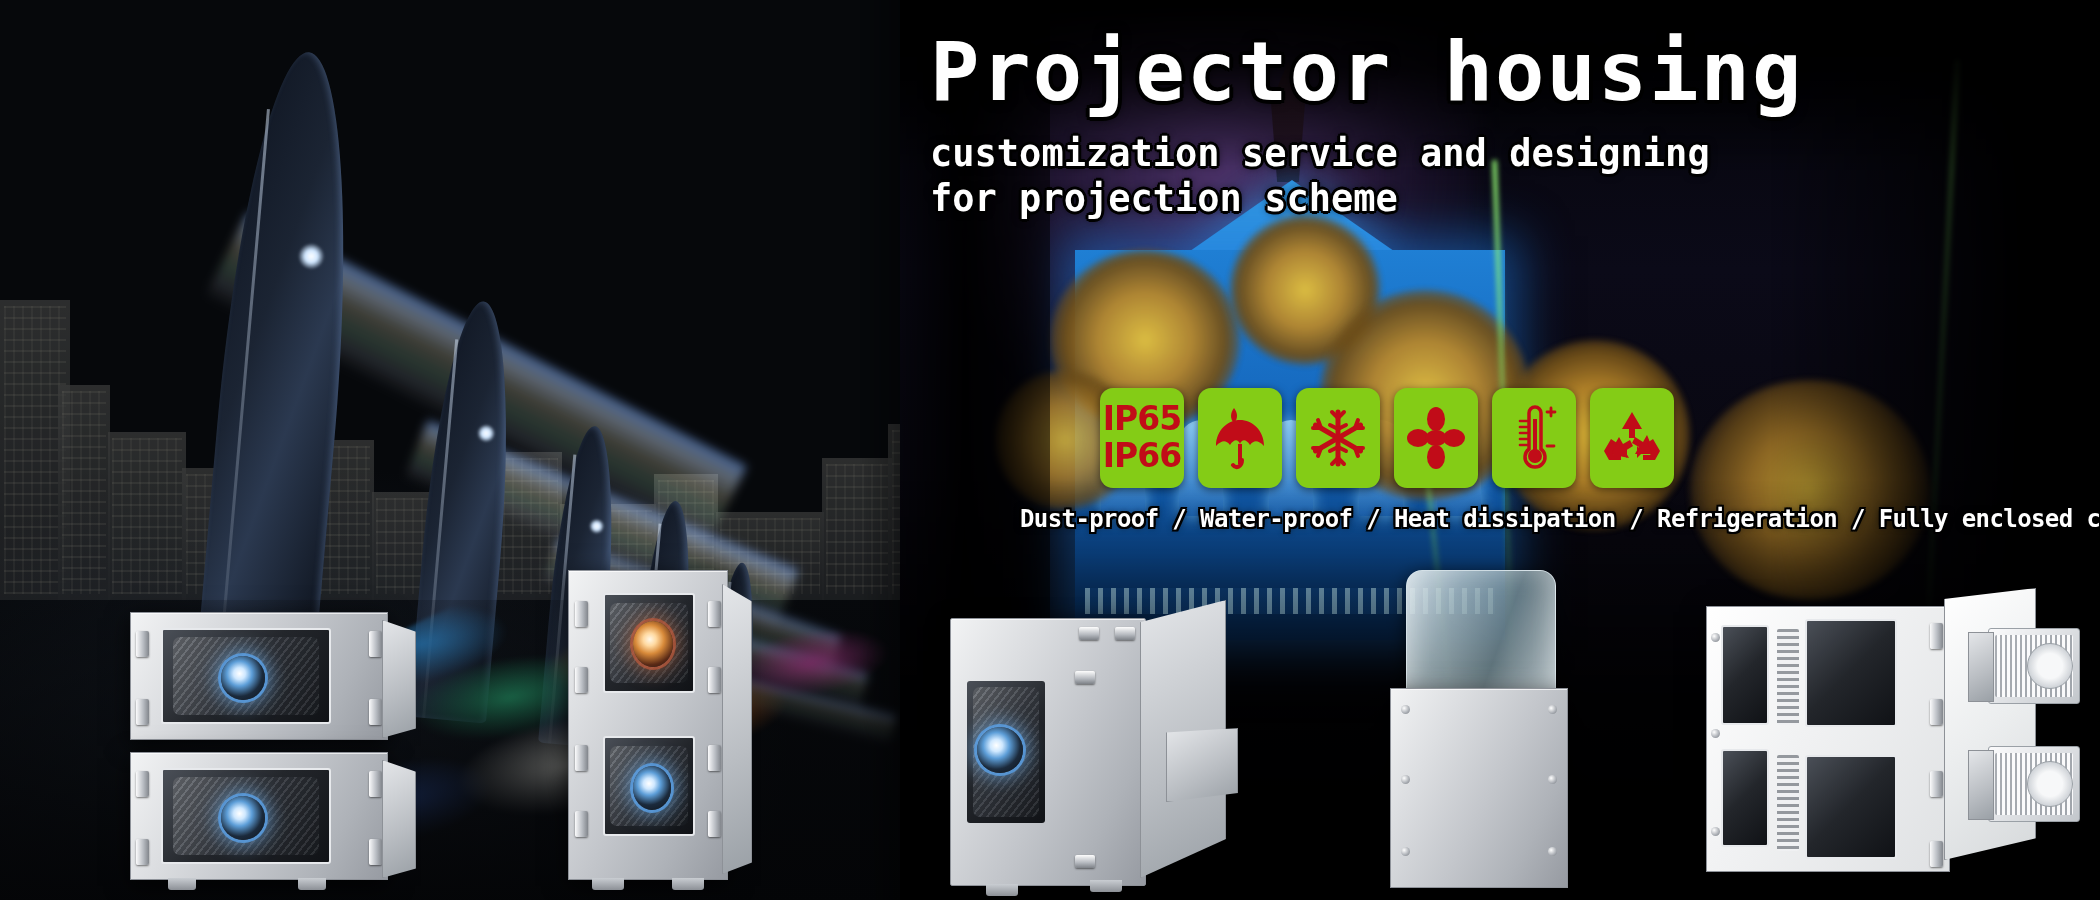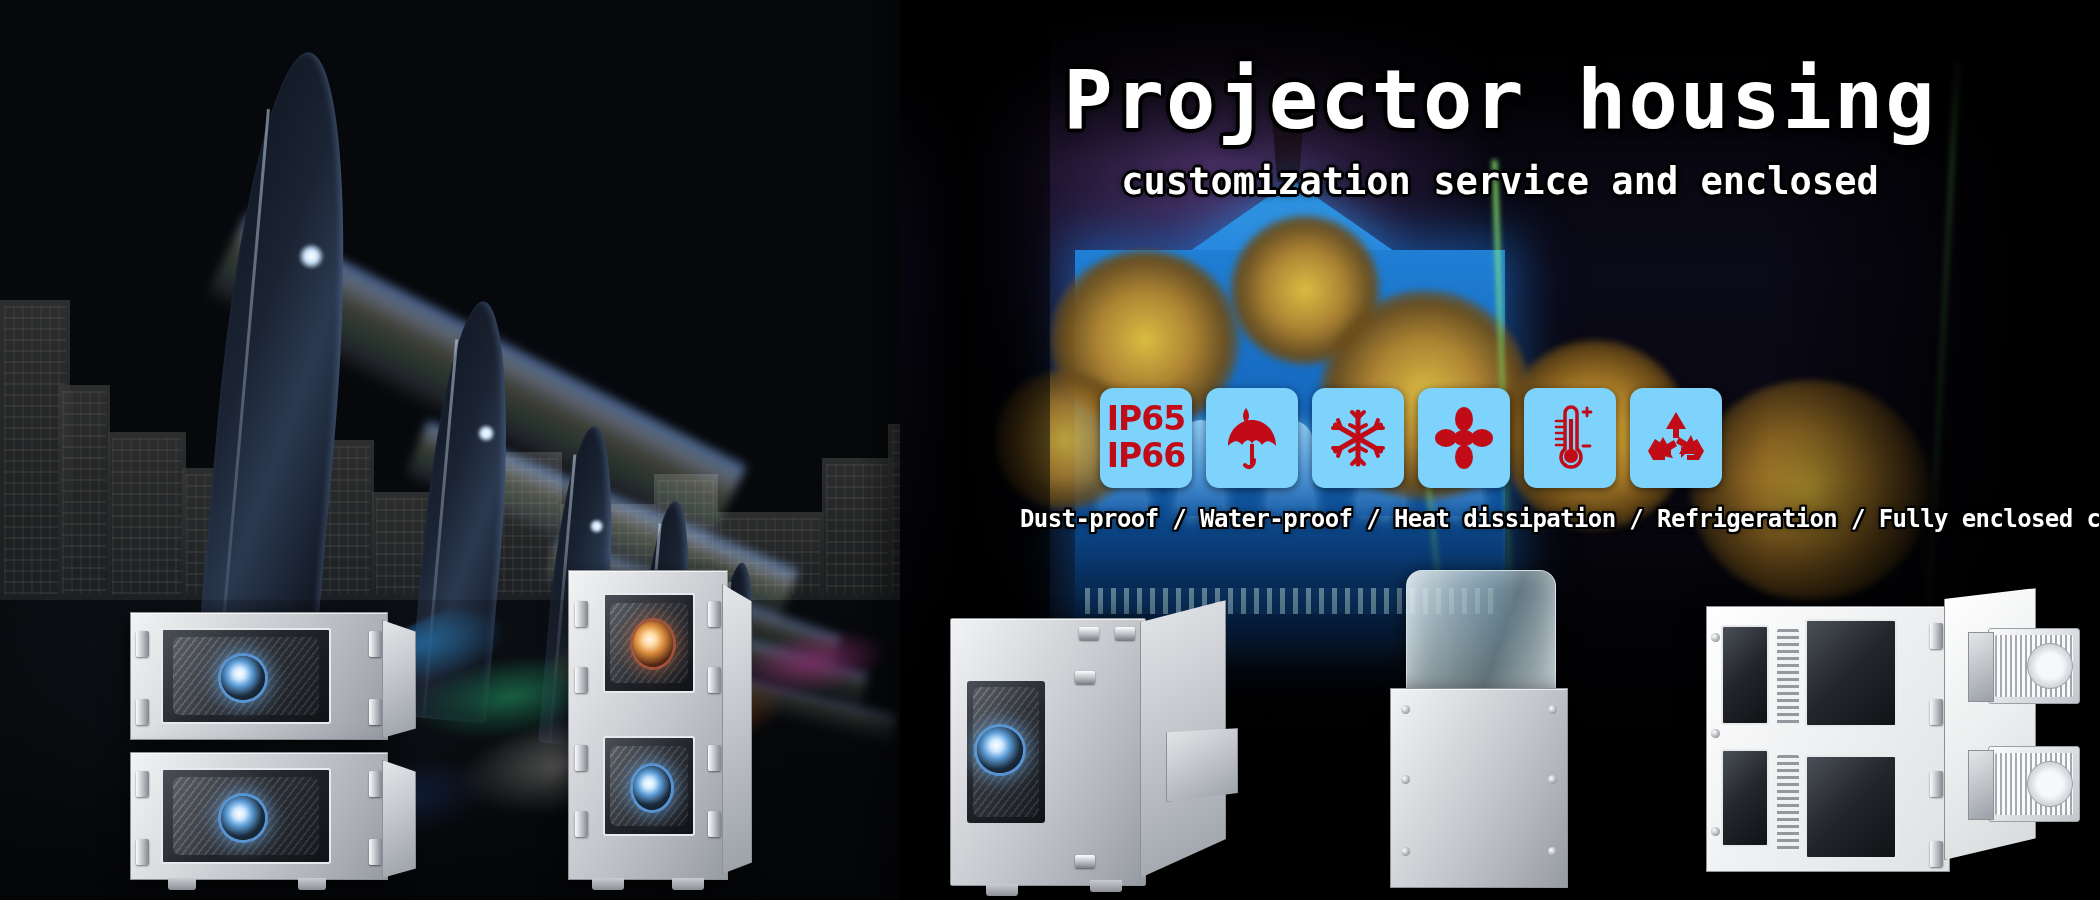--- a/index.html
+++ b/index.html
@@ -137,21 +137,21 @@
     position:absolute; left:0; bottom:0; width:1200px; height:420px;
     background:linear-gradient(to top, #000 12%, rgba(0,0,0,.75) 48%, rgba(0,0,0,0) 100%);
   }
   .seam{
     position:absolute; left:860px; top:0; width:190px; height:900px;
     background:linear-gradient(to right, rgba(0,0,0,0), rgba(0,0,0,.92) 55%, rgba(0,0,0,.55));
   }
 
   
   .text-block{
-    position:absolute; left:930px; top:56px; width:1140px; text-align:center; z-index:40;
+    position:absolute; left:930px; top:28px; width:1140px; text-align:left; z-index:40;
   }
   .title{
     font-family:"DejaVu Sans Mono", monospace;
     font-size:82px; font-weight:bold; color:#fff; letter-spacing:2px;
     line-height:1.08;
     text-shadow:
       -3px -3px 0 #000, 3px -3px 0 #000, -3px 3px 0 #000, 3px 3px 0 #000,
       0 -4px 0 #000, 0 4px 0 #000, -4px 0 0 #000, 4px 0 0 #000,
       0 0 12px rgba(0,0,0,.9);
   }
@@ -166,21 +166,21 @@
       0 0 9px rgba(0,0,0,.95);
   }
   .subtitle div{ white-space:pre; }
 
   
   .badges{
     position:absolute; left:1100px; top:388px; z-index:40;
     display:flex; gap:14px; align-items:center;
   }
   .badge{
-    width:92px; height:100px; background:#7dd3fc; border-radius:13px;
+    width:84px; height:100px; background:#84cc16; border-radius:13px;
     display:flex; flex-direction:column; align-items:center; justify-content:center;
     box-shadow:0 2px 9px rgba(0,0,0,.55);
   }
   .badge.ip{ gap:2px; }
   .ip-line{
     font-family:"DejaVu Sans", sans-serif;
     font-size:33px; font-weight:bold; color:#c10c18; line-height:1.05;
     letter-spacing:-1px;
   }
   .badge svg{ display:block; }
@@ -364,21 +364,22 @@
     <div class="top-fade"></div>
     <div class="bottom-fade"></div>
     <div class="right-fade"></div>
   </div>
 
   <div class="seam"></div>
 
   <div class="text-block">
     <div class="title">Projector housing</div>
     <div class="subtitle">
-      <div>customization service and enclosed</div>
+      <div>customization service and designing</div>
+      <div>for projection scheme</div>
     </div>
   </div>
 
   <div class="badges">
 
     <div class="badge ip">
       <span class="ip-line">IP65</span>
       <span class="ip-line">IP66</span>
     </div>
 

